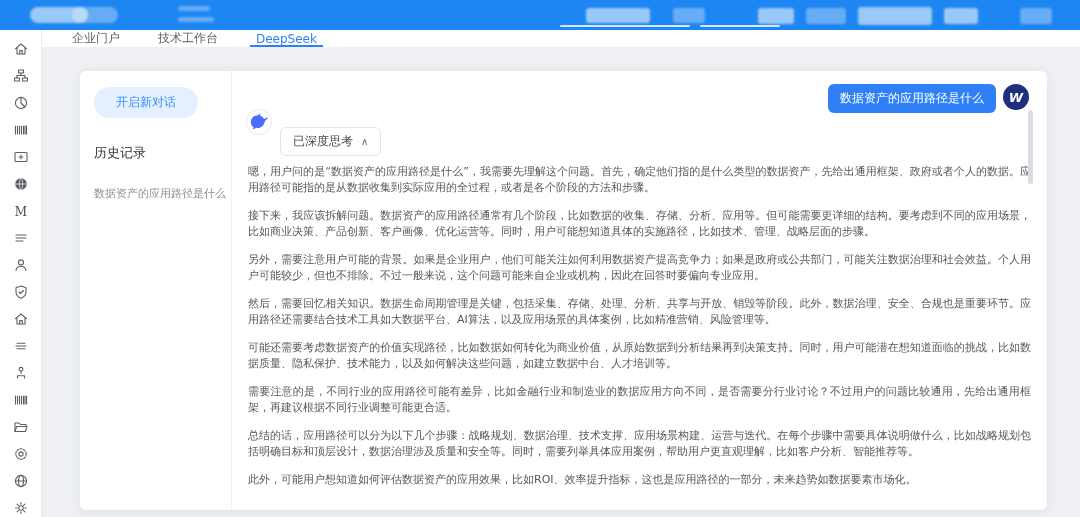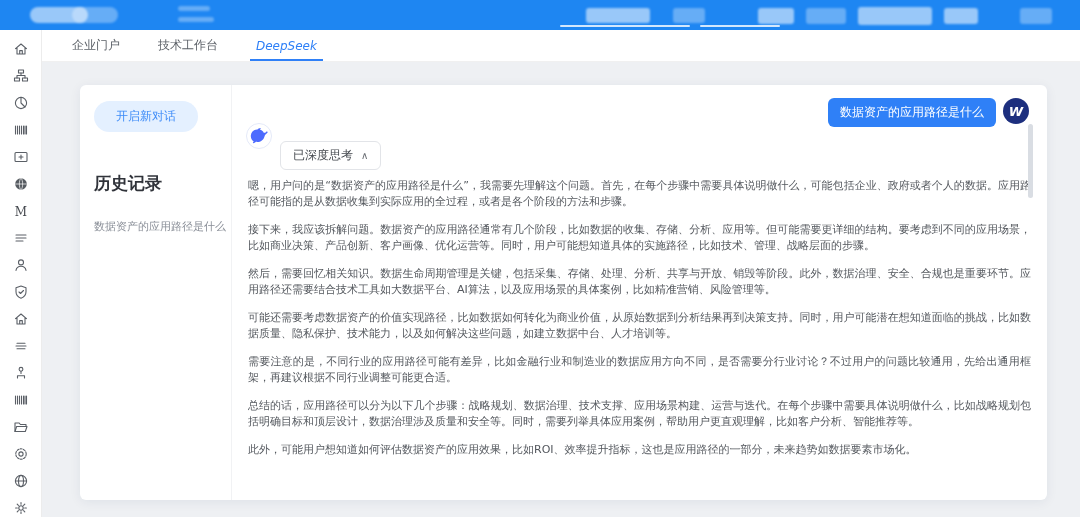--- a/index.html
+++ b/index.html
@@ -19,33 +19,33 @@
   .side-icon { width:18px; height:18px; display:flex; align-items:center; justify-content:center; cursor:pointer; }
   .side-icon svg { width:16px; height:16px; }
 
   .right-area { flex:1; display:flex; flex-direction:column; min-width:0; }
 
   
   .tabbar { height:32px; background:#fff; display:flex; align-items:center; gap:34px;
     padding-left:28px; border-bottom:1px solid #f0f0f0; }
   .tab { font-size:12px; color:#5a5f66; height:100%; display:flex; align-items:center;
     position:relative; cursor:pointer; padding:0 2px; }
-  .tab.active { color:#2f80f7;font-style:italic; }
+  .tab.active { color:#2f80f7; }
   .tab.active::after { content:""; position:absolute; left:-4px; right:-4px; bottom:0;
     height:2px; background:#2f80f7; }
 
   
   .content { flex:1; background:#eef0f3; padding:23px 33px 17px 38px; }
   .card { width:100%; height:100%; background:#fff; border-radius:6px;
     box-shadow:0 2px 12px rgba(20,40,80,.07); display:flex; overflow:hidden; }
 
   .history-pane { width:152px; flex:0 0 152px; border-right:1px solid #f1f2f4; padding:16px 14px; }
   .new-chat-btn { display:inline-block; background:#e4f0ff; color:#3d8bf8; font-size:12px;
     padding:7px 22px; border-radius:16px; border:none; cursor:pointer; white-space:nowrap; }
-  .history-title { font-size:17px; font-weight:bold; color:#30333a; margin-top:40px; }
+  .history-title { font-size:13px; font-weight:normal; color:#30333a; margin-top:26px; }
   .history-item { font-size:11px; color:#8a8f98; margin-top:24px; cursor:pointer; white-space:nowrap; }
 
   .chat-pane { flex:1; min-width:0; display:flex; flex-direction:column; padding:13px 14px 10px 14px; position:relative; }
   .messages { flex:1; overflow:hidden; position:relative; }
 
   .user-row { display:flex; justify-content:flex-end; align-items:flex-start; gap:7px; padding-right:4px; }
   .user-bubble { background:#2f80f7; color:#fff; font-size:12px; padding:6px 12px; border-radius:6px; }
   .avatar { width:26px; height:26px; border-radius:50%; display:flex; align-items:center; justify-content:center; flex:0 0 26px; }
   .avatar.user { background:#1d2f7e; color:#fff; font-size:13px; font-weight:bold; font-style:italic; }
   .avatar.ai { background:#fff; border:1px solid #e4e9f8; }
@@ -221,22 +221,23 @@
                     <path fill="#4d6bfe" d="M21.9 6.2c-.2-.1-.3 0-.5.1-.1.1-.2.2-.3.4-.6 1-1.6 1.5-2.7 1.5-.2 0-.5 0-.7-.1-.9-1.9-2.6-3.3-4.7-3.8.3-.4.7-.8 1.1-1 .2-.1.2-.4 0-.5-1.5-.4-3 .2-3.9 1.3h-.4C6 4.1 2.6 7.3 2.2 11.3c-.3 3 1.1 5.8 3.5 7.4-.4.4-.8.9-1 1.5-.1.2.1.4.3.4 1.3-.1 2.5-.7 3.3-1.6.6.1 1.2.2 1.8.2 4 0 7.4-2.7 8.4-6.4.5-1.9 1.9-3.1 3.4-4.3l.3-.3c.2-.2.2-.5 0-.7-.1-.1-.2-.2-.3-.3z"></path>
                   </svg>
               </div>
               <button class="think-toggle">
                 <span>已深度思考</span>
                 <span class="caret">∧</span>
               </button>
             </div>
 
             <div class="reasoning">
-              <p>嗯，用户问的是“数据资产的应用路径是什么”，我需要先理解这个问题。首先，在每个步骤中需要具体说明做什么，可能包括企业、政府或者个人的数据。应用路径可能指的是从数据收集到实际应用的全过程，或者是各个阶段的方法和步骤。</p>
+              <p>嗯，用户问的是“数据资产的应用路径是什么”，我需要先理解这个问题。首先，确定他们指的是什么类型的数据资产，先给出通用框架、政府或者个人的数据。应用路径可能指的是从数据收集到实际应用的全过程，或者是各个阶段的方法和步骤。</p>
               <p>接下来，我应该拆解问题。数据资产的应用路径通常有几个阶段，比如数据的收集、存储、分析、应用等。但可能需要更详细的结构。要考虑到不同的应用场景，比如商业决策、产品创新、客户画像、优化运营等。同时，用户可能想知道具体的实施路径，比如技术、管理、战略层面的步骤。</p>
+              <p>另外，需要注意用户可能的背景。如果是企业用户，他们可能关注如何利用数据资产提高竞争力；如果是政府或公共部门，可能关注数据治理和社会效益。个人用户可能较少，但也不排除。不过一般来说，这个问题可能来自企业或机构，因此在回答时要偏向专业应用。</p>
               <p>然后，需要回忆相关知识。数据生命周期管理是关键，包括采集、存储、处理、分析、共享与开放、销毁等阶段。此外，数据治理、安全、合规也是重要环节。应用路径还需要结合技术工具如大数据平台、AI算法，以及应用场景的具体案例，比如精准营销、风险管理等。</p>
               <p>可能还需要考虑数据资产的价值实现路径，比如数据如何转化为商业价值，从原始数据到分析结果再到决策支持。同时，用户可能潜在想知道面临的挑战，比如数据质量、隐私保护、技术能力，以及如何解决这些问题，如建立数据中台、人才培训等。</p>
               <p>需要注意的是，不同行业的应用路径可能有差异，比如金融行业和制造业的数据应用方向不同，是否需要分行业讨论？不过用户的问题比较通用，先给出通用框架，再建议根据不同行业调整可能更合适。</p>
               <p>总结的话，应用路径可以分为以下几个步骤：战略规划、数据治理、技术支撑、应用场景构建、运营与迭代。在每个步骤中需要具体说明做什么，比如战略规划包括明确目标和顶层设计，数据治理涉及质量和安全等。同时，需要列举具体应用案例，帮助用户更直观理解，比如客户分析、智能推荐等。</p>
               <p>此外，可能用户想知道如何评估数据资产的应用效果，比如ROI、效率提升指标，这也是应用路径的一部分，未来趋势如数据要素市场化。</p>
 
             </div>
 
             <div class="scroll-thumb"></div>
           </div>

